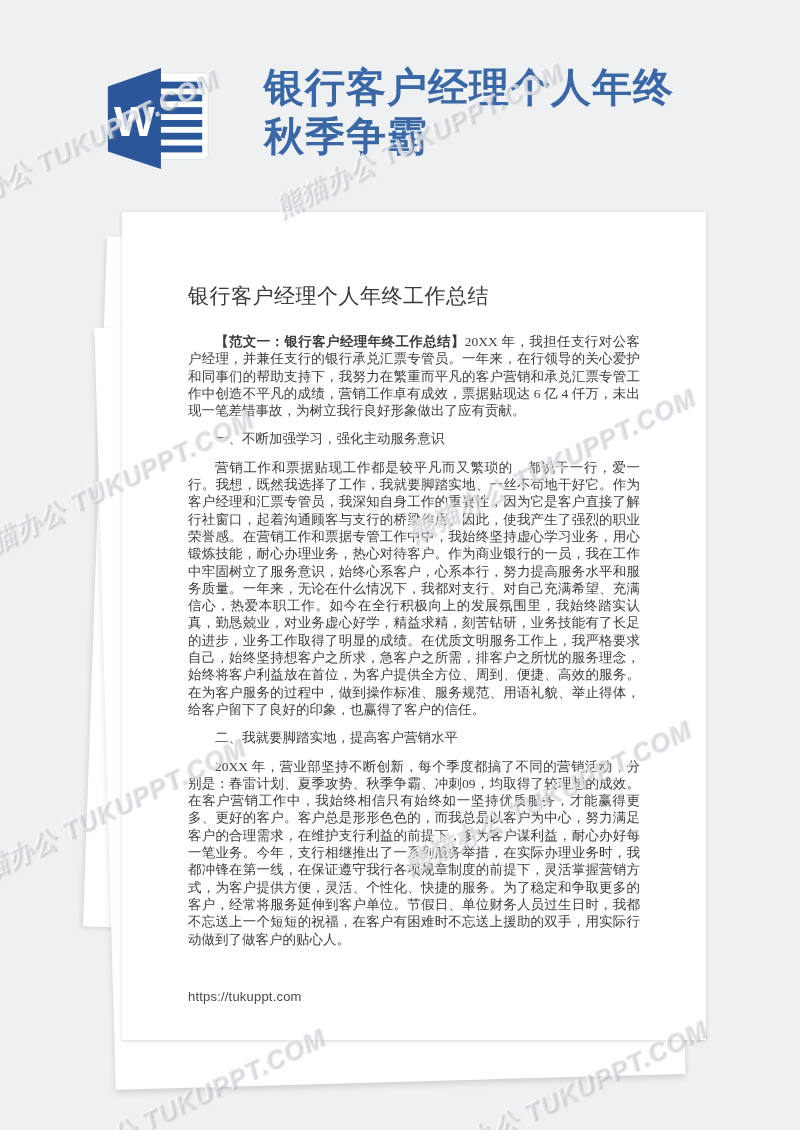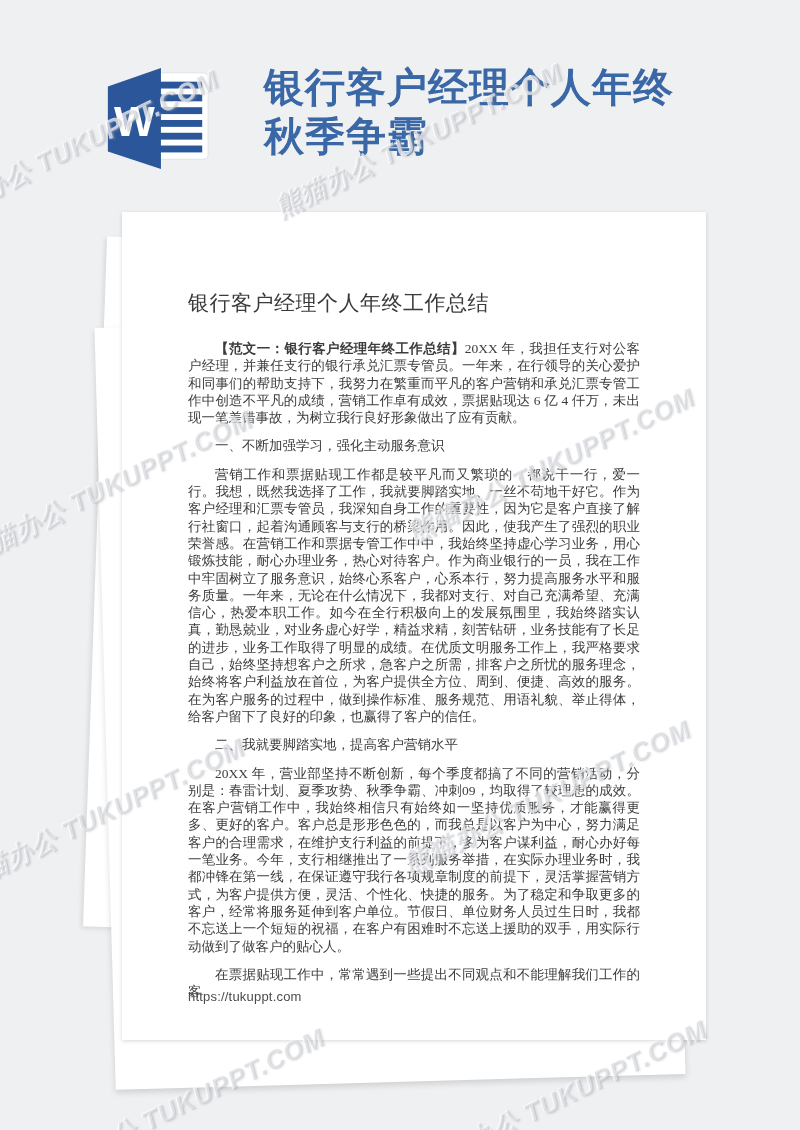--- a/index.html
+++ b/index.html
@@ -43,21 +43,21 @@
     z-index:3;
     overflow:hidden;
     box-sizing:border-box;
     padding:70px 66px 0 66px;
   }
 
   
   .doc-title{
     font-family:"Liberation Serif","DejaVu Serif",serif;
     font-size:21px;line-height:29px;color:#3a3a3a;
-    letter-spacing:0.5px;margin:7px 0 22px 0;font-weight:normal;
+    letter-spacing:0.5px;margin:0 0 22px 0;font-weight:normal;
   }
   .doc-body{
     font-family:"Liberation Serif","DejaVu Serif",serif;
     font-size:13.5px;line-height:17.3px;color:#3c3c3c;
     text-align:justify;
   }
   .doc-body p{margin:4px 0 11px 0;text-indent:2em;}
   .doc-body p.heading{margin:4px 0 11px 0;}
   .doc-body .bold-lead{font-weight:bold;}
   .source-url{
@@ -121,21 +121,20 @@
     <h1 class="doc-title">银行客户经理个人年终工作总结</h1>
 
     <div class="doc-body">
       <p>
         <span class="bold-lead">【范文一：银行客户经理年终工作总结】</span><span>20XX 年，我担任支行对公客户经理，并兼任支行的银行承兑汇票专管员。一年来，在行领导的关心爱护和同事们的帮助支持下，我努力在繁重而平凡的客户营销和承兑汇票专管工作中创造不平凡的成绩，营销工作卓有成效，票据贴现达 6 亿 4 仟万，未出现一笔差错事故，为树立我行良好形象做出了应有贡献。</span>
       </p>
       <p class="heading">一、不断加强学习，强化主动服务意识</p>
       <p>营销工作和票据贴现工作都是较平凡而又繁琐的，都说干一行，爱一行。我想，既然我选择了工作，我就要脚踏实地、一丝不苟地干好它。作为客户经理和汇票专管员，我深知自身工作的重要性，因为它是客户直接了解行社窗口，起着沟通顾客与支行的桥梁作用。因此，使我产生了强烈的职业荣誉感。在营销工作和票据专管工作中中，我始终坚持虚心学习业务，用心锻炼技能，耐心办理业务，热心对待客户。作为商业银行的一员，我在工作中牢固树立了服务意识，始终心系客户，心系本行，努力提高服务水平和服务质量。一年来，无论在什么情况下，我都对支行、对自己充满希望、充满信心，热爱本职工作。如今在全行积极向上的发展氛围里，我始终踏实认真，勤恳兢业，对业务虚心好学，精益求精，刻苦钻研，业务技能有了长足的进步，业务工作取得了明显的成绩。在优质文明服务工作上，我严格要求自己，始终坚持想客户之所求，急客户之所需，排客户之所忧的服务理念，始终将客户利益放在首位，为客户提供全方位、周到、便捷、高效的服务。在为客户服务的过程中，做到操作标准、服务规范、用语礼貌、举止得体，给客户留下了良好的印象，也赢得了客户的信任。</p>
       <p class="heading">二、我就要脚踏实地，提高客户营销水平</p>
       <p>20XX 年，营业部坚持不断创新，每个季度都搞了不同的营销活动，分别是：春雷计划、夏季攻势、秋季争霸、冲刺09，均取得了较理想的成效。在客户营销工作中，我始终相信只有始终如一坚持优质服务，才能赢得更多、更好的客户。客户总是形形色色的，而我总是以客户为中心，努力满足客户的合理需求，在维护支行利益的前提下，多为客户谋利益，耐心办好每一笔业务。今年，支行相继推出了一系列服务举措，在实际办理业务时，我都冲锋在第一线，在保证遵守我行各项规章制度的前提下，灵活掌握营销方式，为客户提供方便，灵活、个性化、快捷的服务。为了稳定和争取更多的客户，经常将服务延伸到客户单位。节假日、单位财务人员过生日时，我都不忘送上一个短短的祝福，在客户有困难时不忘送上援助的双手，用实际行动做到了做客户的贴心人。</p>
-      <p>在票据贴现工作中，常常遇到一些提出不同观点和不能理解我们工作的客</p>
     </div>
 
     <div class="source-url">https://tukuppt.com</div>
   </div>
 
   <span class="wm wm1">熊猫办公 TUKUPPT.COM</span>
   <span class="wm wm2">熊猫办公 TUKUPPT.COM</span>
   <span class="wm wm3">熊猫办公 TUKUPPT.COM</span>
   <span class="wm wm4">熊猫办公 TUKUPPT.COM</span>
   <span class="wm wm5">熊猫办公 TUKUPPT.COM</span>

